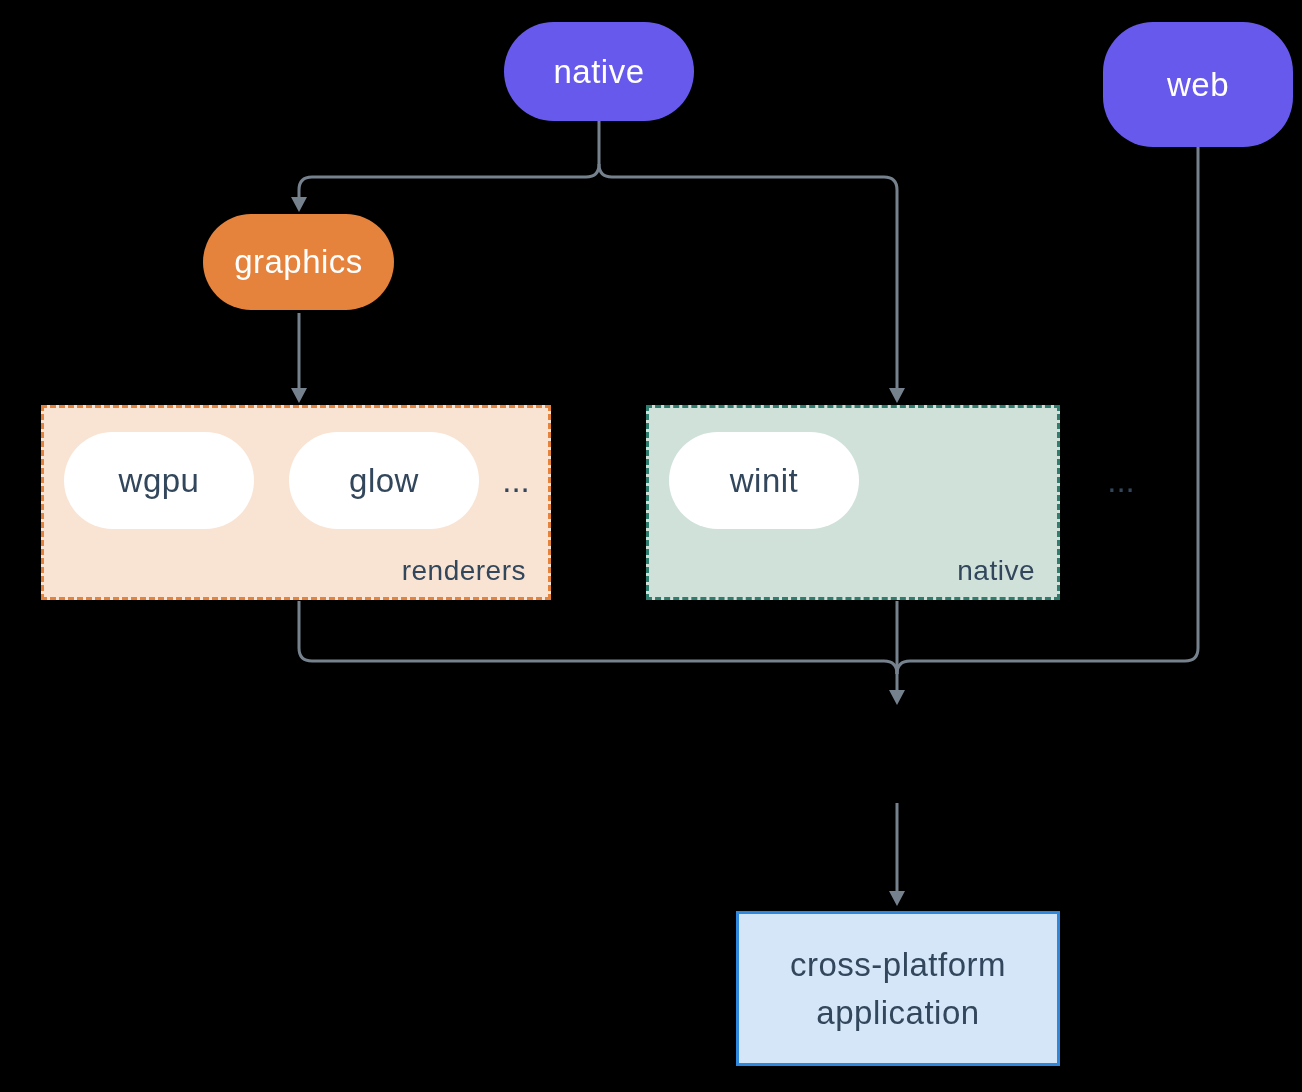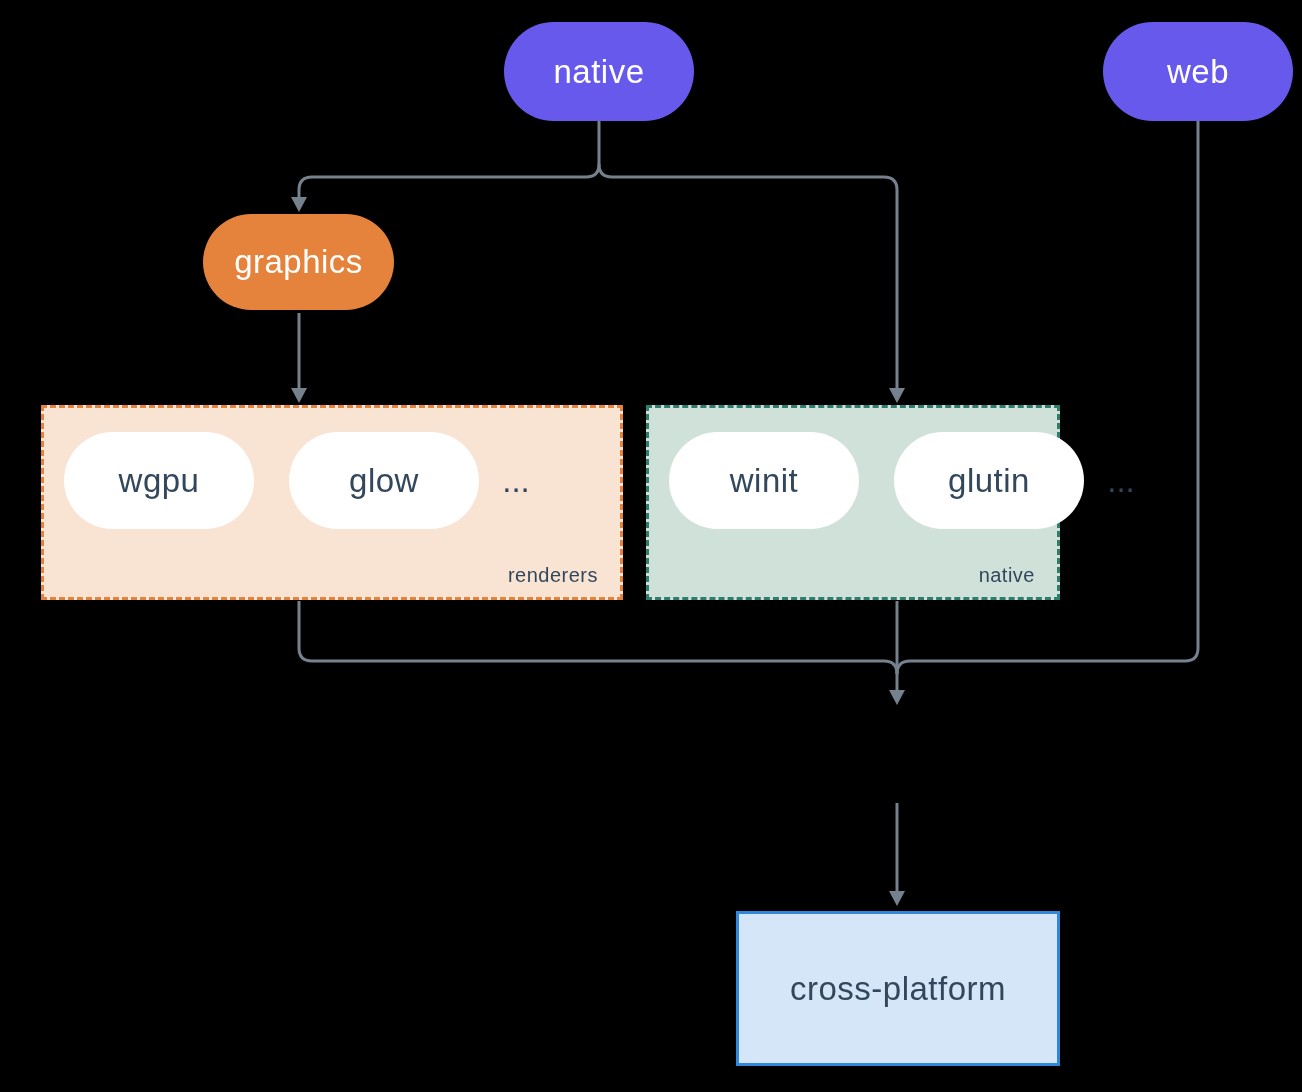--- a/index.html
+++ b/index.html
@@ -41,31 +41,31 @@
     position: absolute;
     display: flex;
     align-items: center;
     justify-content: center;
     border-radius: 50px;
     font-size: 33px;
     color: var(--white);
     letter-spacing: 0.5px;
   }
   #node-native { left: 488px; top: 22px; width: 190px; height: 99px; background: var(--purple); }
-  #node-web    { left: 1087px; top: 22px; width: 190px; height: 99px; background: var(--purple); }
+  #node-web    { left: 1087px; top: 22px; width: 190px; height: 125px; background: var(--purple); }
   #node-graphics { left: 187px; top: 214px; width: 191px; height: 96px; background: var(--orange); }
   #node-iced   { left: 786px; top: 708px; width: 191px; height: 95px; background: var(--blue); }
   .group {
     position: absolute;
     top: 405px;
     height: 195px;
     border: 3px dashed;
   }
   #group-renderers {
-    left: 25px; width: 582px;
+    left: 25px; width: 510px;
     background: var(--renderers-fill);
     border-color: var(--orange);
   }
   #group-shells {
     left: 630px; width: 414px;
     background: var(--shells-fill);
     border-color: var(--shells-border);
     padding-left: 31px;
   }
   .white-pill {
@@ -93,21 +93,21 @@
     display: flex;
     align-items: center;
     justify-content: center;
     font-size: 33px;
     color: var(--dark-text);
   }
   .group-label {
     position: absolute;
     right: 22px;
     bottom: 10px;
-    font-size: 20px;
+    font-size: 28px;
     color: var(--dark-text);
     letter-spacing: 0.5px;
   }
   .app-box {
     position: absolute;
     left: 720px;
     top: 911px;
     width: 324px;
     height: 155px;
     background: var(--app-fill);
@@ -170,25 +170,23 @@
       <span>glow</span>
     </div>
     <div class="ellipsis">...</div>
     <div class="group-label">renderers</div>
   </div>
 
   <div class="group" id="group-shells">
     <div class="white-pill pill-1">
       <span>winit</span>
     </div>
-    <div class="white-pill pill-2">
-      <span>glutin</span>
-    </div>
     <div class="ellipsis">...</div>
     <div class="group-label">native</div>
   </div>
 
 
   <div class="app-box">
     <span>cross-platform</span>
+    <span>application</span>
   </div>
 
 </div>
 
 </body></html>

